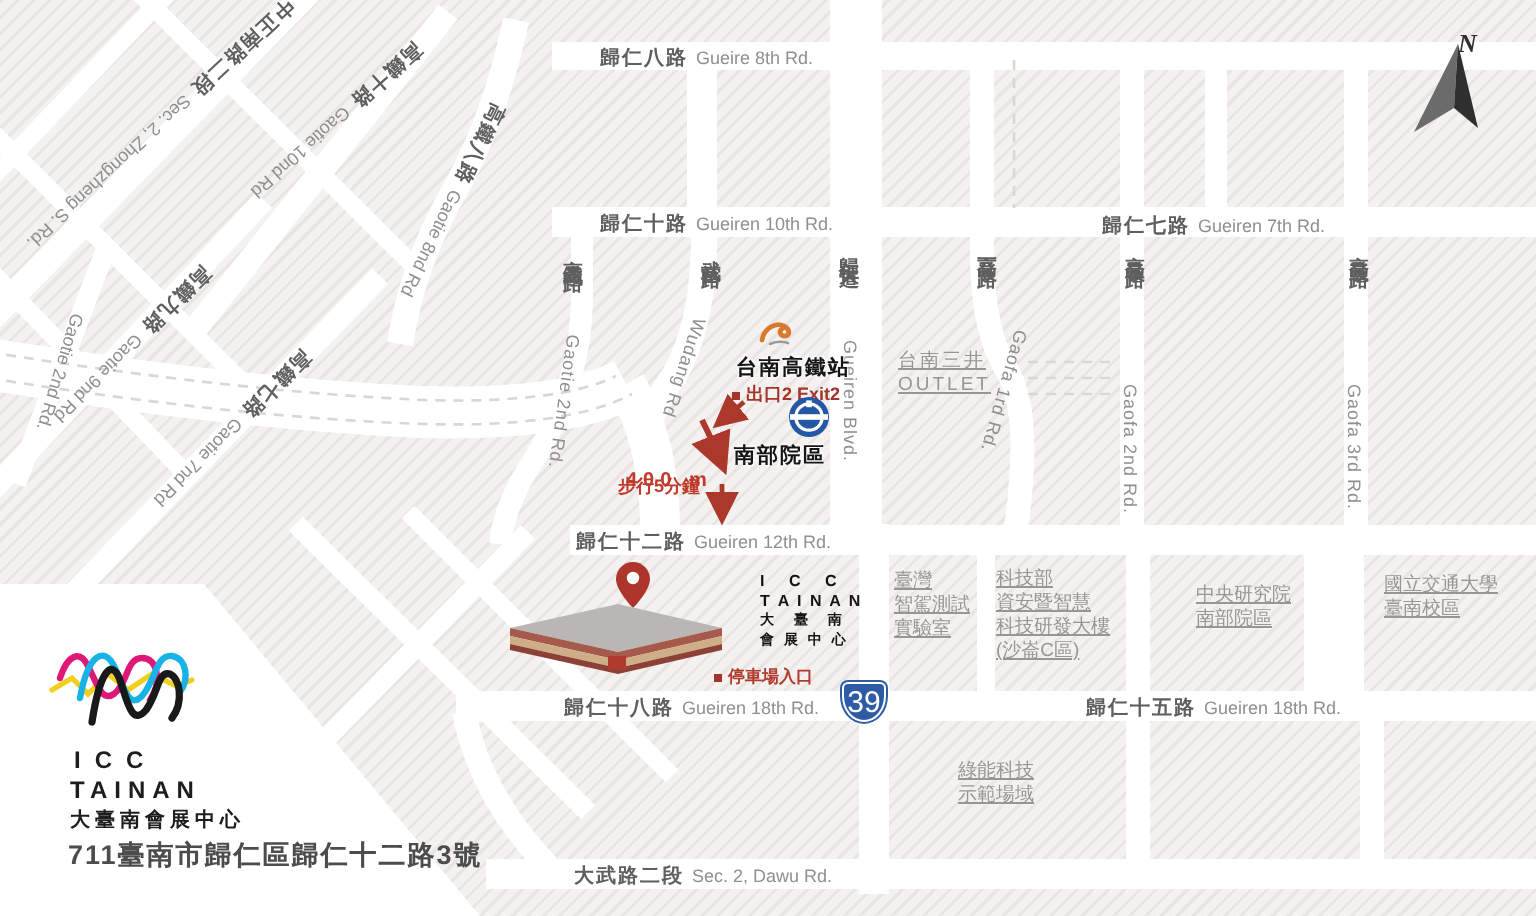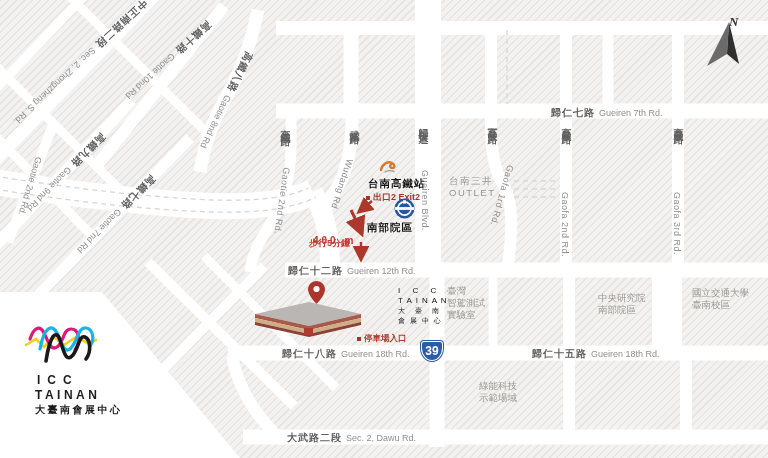--- a/index.html
+++ b/index.html
@@ -10,33 +10,33 @@
   }
   #roads{position:absolute;left:0;top:0;z-index:1;}
   .lbl{position:absolute;white-space:nowrap;z-index:3;}
   .rl{display:flex;gap:4px;align-items:baseline;}
   .rl .zh{font-size:10px;color:#5f5f5f;font-weight:700;letter-spacing:1px;}
   .rl .en{font-size:9px;color:#8f8f8f;}
   .diag{transform-origin:center;}
   .vzh{writing-mode:vertical-rl;text-orientation:upright;font-size:10px;color:#5f5f5f;font-weight:700;letter-spacing:2px;}
   .ven{writing-mode:vertical-rl;font-size:9px;color:#8f8f8f;letter-spacing:0.5px;}
   .fac{font-size:9.5px;color:#989592;line-height:12px;font-weight:400;
-       text-shadow:0 0 2px #f3f1ef,0 0 2px #f3f1ef;}
+       text-shadow:0 0 2px #f3f1ef,0 0 2px #f3f1ef;text-decoration:underline;}
   .station{font-size:10.5px;font-weight:700;color:#151515;letter-spacing:1px;
        text-shadow:0 0 2px #fff,0 0 2px #fff;}
   .red{color:#b03a2c;font-weight:700;}
   .bullet{display:inline-block;width:4px;height:4px;background:#a5352b;margin-right:3px;vertical-align:middle;}
   .shield{position:absolute;z-index:4;width:20px;height:18px;background:#2d5ca5;
        border:1.5px solid #ffffff;box-shadow:0 0 0 1px #2d5ca5;
        border-radius:3px 3px 50% 50% / 3px 3px 65% 65%;
        display:flex;align-items:center;justify-content:center;
-       color:#fff;font-size:12px;font-weight:700;}
+       color:#fff;font-size:15px;font-weight:400;}
   .icon{position:absolute;z-index:4;}
-  .lockup{font-weight:400;color:#141414;line-height:10px;font-size:8px;
-       text-shadow:0 0 2px #f3f1ef;margin-left:18px;}
+  .lockup{font-weight:700;color:#141414;line-height:10px;font-size:8px;
+       text-shadow:0 0 2px #f3f1ef;}
   .brand-txt{position:absolute;z-index:3;color:#1d1d1d;font-weight:700;}
 </style>
 </head>
 <body>
 
 <div id="map">
 
   <svg id="roads" width="768" height="458" viewBox="0 0 768 458">
     <defs>
       <marker id="ah" markerWidth="8" markerHeight="8" refX="5" refY="3.5" orient="auto">
@@ -95,33 +95,41 @@
       <path d="M507,30 V104"></path>
     </g>
 
     <g stroke="#ab382b" fill="none">
       <path d="M372,201 L360,211" stroke-width="2.4" marker-end="url(#ah)"></path>
       <path d="M351,210 Q357,222 361,232" stroke-width="3" marker-end="url(#ah)"></path>
       <path d="M361,242 V258" stroke-width="2.4" marker-end="url(#ah)"></path>
     </g>
   </svg>
 
+  <div class="lbl rl" style="left:300px;top:22px">
+    <span class="zh">歸仁八路</span>
+    <span class="en">Gueire 8th Rd.</span>
+  </div>
+  <div class="lbl rl" style="left:300px;top:105px">
+    <span class="zh">歸仁十路</span>
+    <span class="en">Gueiren 10th Rd.</span>
+  </div>
   <div class="lbl rl" style="left:551px;top:106px">
     <span class="zh">歸仁七路</span>
     <span class="en">Gueiren 7th Rd.</span>
   </div>
   <div class="lbl rl" style="left:288px;top:264px">
     <span class="zh">歸仁十二路</span>
     <span class="en">Gueiren 12th Rd.</span>
   </div>
   <div class="lbl rl" style="left:282px;top:347px">
     <span class="zh">歸仁十八路</span>
     <span class="en">Gueiren 18th Rd.</span>
   </div>
-  <div class="lbl rl" style="left:532px;top:347px">
+  <div class="lbl rl" style="left:543px;top:347px">
     <span class="zh">歸仁十五路</span>
     <span class="en">Gueiren 18th Rd.</span>
   </div>
   <div class="lbl rl" style="left:287px;top:431px">
     <span class="zh">大武路二段</span>
     <span class="en">Sec. 2, Dawu Rd.</span>
   </div>
 
   <div class="lbl vzh" style="left:416px;top:120px">歸仁大道</div>
   <div class="lbl ven" style="left:420px;top:170px">Gueiren Blvd.</div>
@@ -219,20 +227,26 @@
 
   <div class="lbl fac" style="left:449px;top:175px;letter-spacing:1.5px">
     <div>台南三井</div>
     <div>OUTLET</div>
   </div>
   <div class="lbl fac" style="left:447px;top:285px">
     <div>臺灣</div>
     <div>智駕測試</div>
     <div>實驗室</div>
   </div>
+  <div class="lbl fac" style="left:498px;top:284px">
+    <div>科技部</div>
+    <div>資安暨智慧</div>
+    <div>科技研發大樓</div>
+    <div>(沙崙C區)</div>
+  </div>
   <div class="lbl fac" style="left:598px;top:292px">
     <div>中央研究院</div>
     <div>南部院區</div>
   </div>
   <div class="lbl fac" style="left:692px;top:287px">
     <div>國立交通大學</div>
     <div>臺南校區</div>
   </div>
   <div class="lbl fac" style="left:479px;top:380px">
     <div>綠能科技</div>
@@ -251,14 +265,15 @@
     <svg width="80" height="58" viewBox="0 0 80 58">
       <path d="M2,30 L12,24 L20,32 L30,22 L40,30 L52,22 L64,28 L72,25" stroke="#f2cf1d" stroke-width="2.6" fill="none" stroke-linecap="round"></path>
       <path d="M6,24 C10,12 16,10 20,18 C25,28 27,36 33,32 C40,27 39,14 47,14 C55,14 57,26 51,35" stroke="#df1878" stroke-width="3.2" fill="none" stroke-linecap="round"></path>
       <path d="M16,34 C20,12 28,8 33,18 C38,28 40,40 47,33 C54,25 54,12 62,13 C69,14 71,24 66,31" stroke="#17b3e8" stroke-width="3.2" fill="none" stroke-linecap="round"></path>
       <path d="M22,46 C26,20 32,14 36,25 C40,37 42,48 49,40 C55,32 55,20 61,22 C66,24 68,36 62,44" stroke="#191919" stroke-width="3.6" fill="none" stroke-linecap="round"></path>
     </svg>
   </div>
   <div class="brand-txt" style="left:37px;top:373px;font-size:12px;letter-spacing:7px">ICC</div>
   <div class="brand-txt" style="left:35px;top:388px;font-size:12px;letter-spacing:3.5px">TAINAN</div>
   <div class="brand-txt" style="left:35px;top:403px;font-size:10px;letter-spacing:2.5px">大臺南會展中心</div>
+  <div class="brand-txt" style="left:34px;top:419px;font-size:13.5px;color:#4c4c4c;letter-spacing:1px">711臺南市歸仁區歸仁十二路3號</div>
 
 </div>
 
 </body></html>

